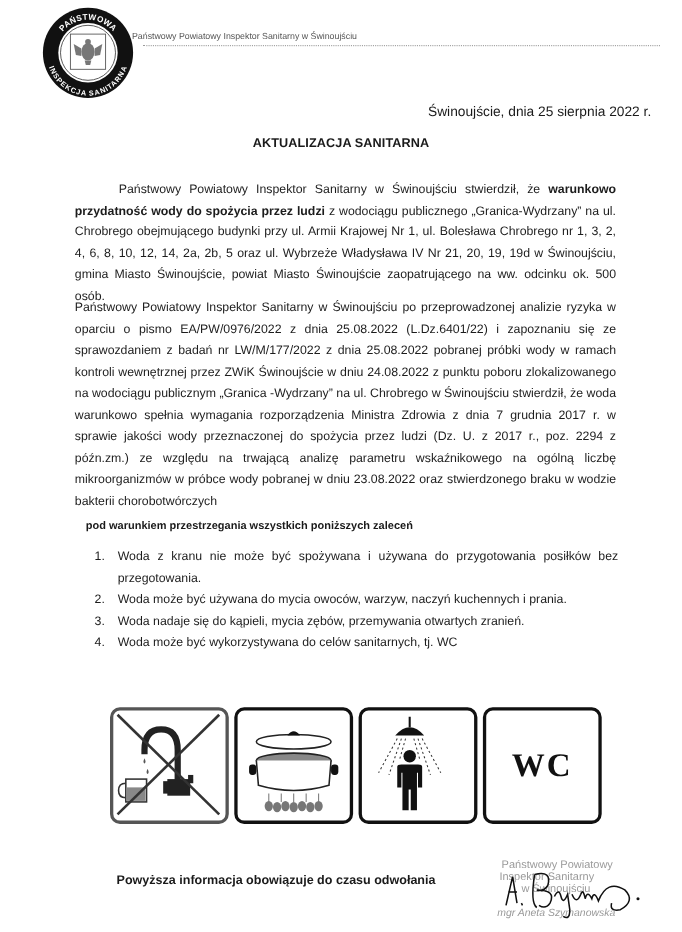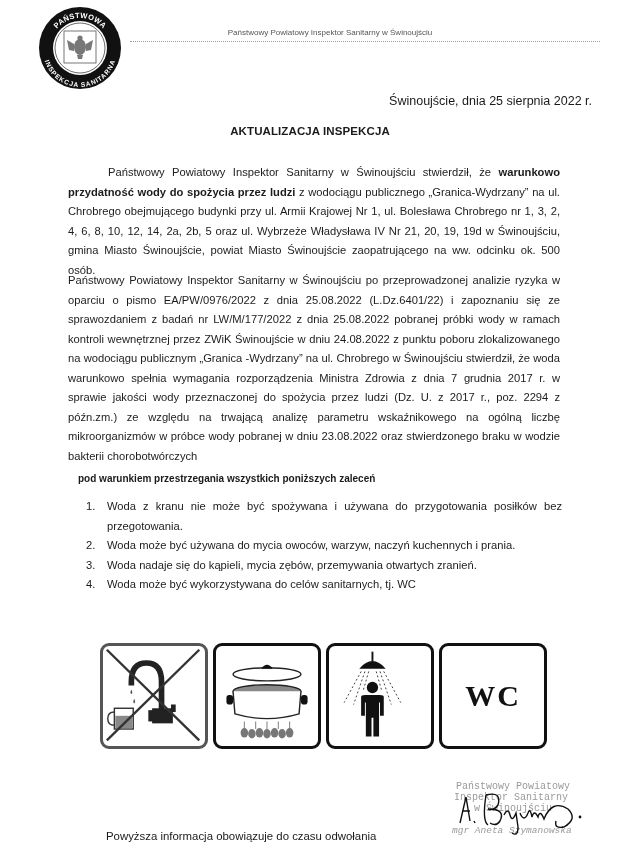--- a/index.html
+++ b/index.html
@@ -1,19 +1,19 @@
 <!DOCTYPE html>
 <html><head>
 <meta charset="utf-8">
 <style>
   html, body { margin: 0; padding: 0; background: #ffffff; }
   body { width: 620px; height: 847px; position: relative; overflow: hidden; font-family: "Liberation Sans", sans-serif; color: #1a1a1a; }
 
   .logo { position: absolute; left: 38px; top: 6px; width: 84px; height: 84px; }
-  .hdr-org { position: absolute; left: 120px; top: 28px; width: 420px; text-align: center; font-size: 8px; color: #555; }
+  .hdr-org { position: absolute; left: 120px; top: 28px; width: 420px; text-align: left; font-size: 8px; color: #555; }
   .hdr-rule { position: absolute; left: 130px; top: 41px; width: 470px; border-top: 1px dotted #9a9a9a; }
   .hdr-addr { position: absolute; left: 150px; top: 44px; width: 440px; text-align: center; font-size: 7.6px; color: #555; line-height: 13px; }
 
   .date { position: absolute; right: 28px; top: 94px; font-size: 12.5px; color: #1a1a1a; }
   .title { position: absolute; left: 0; width: 620px; top: 125px; text-align: center; font-size: 11.5px; font-weight: bold; color: #1a1a1a; letter-spacing: 0.1px; }
 
   .body { position: absolute; left: 68px; width: 492px; font-size: 11.2px; line-height: 19.5px; text-align: justify; color: #1c1c1c; }
   .p1 { top: 163px; text-indent: 40px; }
   .p2 { top: 271px; }
   .body b { font-weight: bold; }
@@ -23,23 +23,23 @@
   .list .li { display: flex; text-align: justify; }
   .list .num { width: 21px; flex: none; }
   .list .txt { flex: 1; }
 
   .picts { position: absolute; left: 100px; top: 643px; height: 110px; display: flex; gap: 5px; }
   .pict { width: 108px; height: 106px; border: 3px solid #111; border-radius: 9px; box-sizing: border-box; position: relative; background: #fff; }
   .pict.crossed { border-color: #555; }
   .pict svg { position: absolute; left: 0; top: 0; width: 100%; height: 100%; }
   .wc { position: absolute; left: 0; top: 0; width: 100%; height: 100%; display: flex; align-items: center; justify-content: center; font-family: "Liberation Serif", serif; font-weight: bold; font-size: 30px; color: #111; letter-spacing: 2px; }
 
-  .footer { position: absolute; left: 66px; top: 830px; font-size: 11.4px; font-weight: normal; color: #1a1a1a; padding-left: 40px; }
+  .footer { position: absolute; left: 66px; top: 795px; font-size: 11.4px; font-weight: bold; color: #1a1a1a; padding-left: 40px; }
 
-  .stamp { position: absolute; left: 452px; top: 781px; width: 160px; height: 62px; font-family: Liberation Mono, monospace; color: #9a9a9a; }
+  .stamp { position: absolute; left: 452px; top: 781px; width: 160px; height: 62px; font-family: Liberation Sans, sans-serif; color: #9a9a9a; }
   .stamp .s1 { position: absolute; left: 4px; top: 0; font-size: 10px; }
   .stamp .s2 { position: absolute; left: 2px; top: 11px; font-size: 10px; }
   .stamp .s3 { position: absolute; left: 22px; top: 22px; font-size: 10px; }
   .stamp .s4 { position: absolute; left: 0; top: 44px; font-size: 9.5px; font-style: italic; }
   .stamp svg { position: absolute; left: 0; top: 0; width: 160px; height: 62px; }
 </style>
 </head>
 <body>
 
 <div class="logo">
@@ -68,21 +68,21 @@
   </svg>
 </div>
 
 <div class="hdr-org">Państwowy Powiatowy Inspektor Sanitarny w Świnoujściu</div>
 <div class="hdr-rule"></div>
 <div class="hdr-addr">
 </div>
 
 <div class="date">Świnoujście, dnia 25 sierpnia 2022 r.</div>
 
-<div class="title">AKTUALIZACJA INSPEKCJA</div>
+<div class="title">AKTUALIZACJA SANITARNA</div>
 
 <div class="body p1">
   <span>Państwowy Powiatowy Inspektor Sanitarny w Świnoujściu stwierdził, że </span><b>warunkowo przydatność wody do spożycia przez ludzi</b><span> z wodociągu publicznego „Granica-Wydrzany” na ul. Chrobrego obejmującego budynki przy ul. Armii Krajowej Nr 1, ul. Bolesława Chrobrego nr 1, 3, 2, 4, 6, 8, 10, 12, 14, 2a, 2b, 5 oraz ul. Wybrzeże Władysława IV Nr 21, 20, 19, 19d w Świnoujściu,  gmina Miasto Świnoujście, powiat Miasto Świnoujście zaopatrującego na ww. odcinku ok. 500 osób.</span>
 </div>
 
 <div class="body p2">Państwowy Powiatowy Inspektor Sanitarny w Świnoujściu po przeprowadzonej analizie ryzyka w oparciu o pismo EA/PW/0976/2022 z dnia 25.08.2022 (L.Dz.6401/22)  i zapoznaniu się ze sprawozdaniem z badań nr LW/M/177/2022 z dnia 25.08.2022  pobranej próbki wody w ramach kontroli wewnętrznej przez ZWiK Świnoujście w dniu 24.08.2022 z punktu poboru zlokalizowanego na wodociągu publicznym „Granica -Wydrzany” na ul. Chrobrego w Świnoujściu stwierdził, że woda warunkowo spełnia wymagania rozporządzenia Ministra Zdrowia z dnia 7 grudnia 2017 r. w sprawie jakości wody przeznaczonej do spożycia przez ludzi (Dz. U. z 2017 r., poz. 2294 z późn.zm.) ze względu na trwającą analizę parametru wskaźnikowego na ogólną liczbę mikroorganizmów w próbce wody pobranej w dniu 23.08.2022 oraz stwierdzonego braku w wodzie bakterii chorobotwórczych</div>
 
 <div class="cond">pod warunkiem przestrzegania wszystkich poniższych zaleceń</div>
 
 <div class="list">

